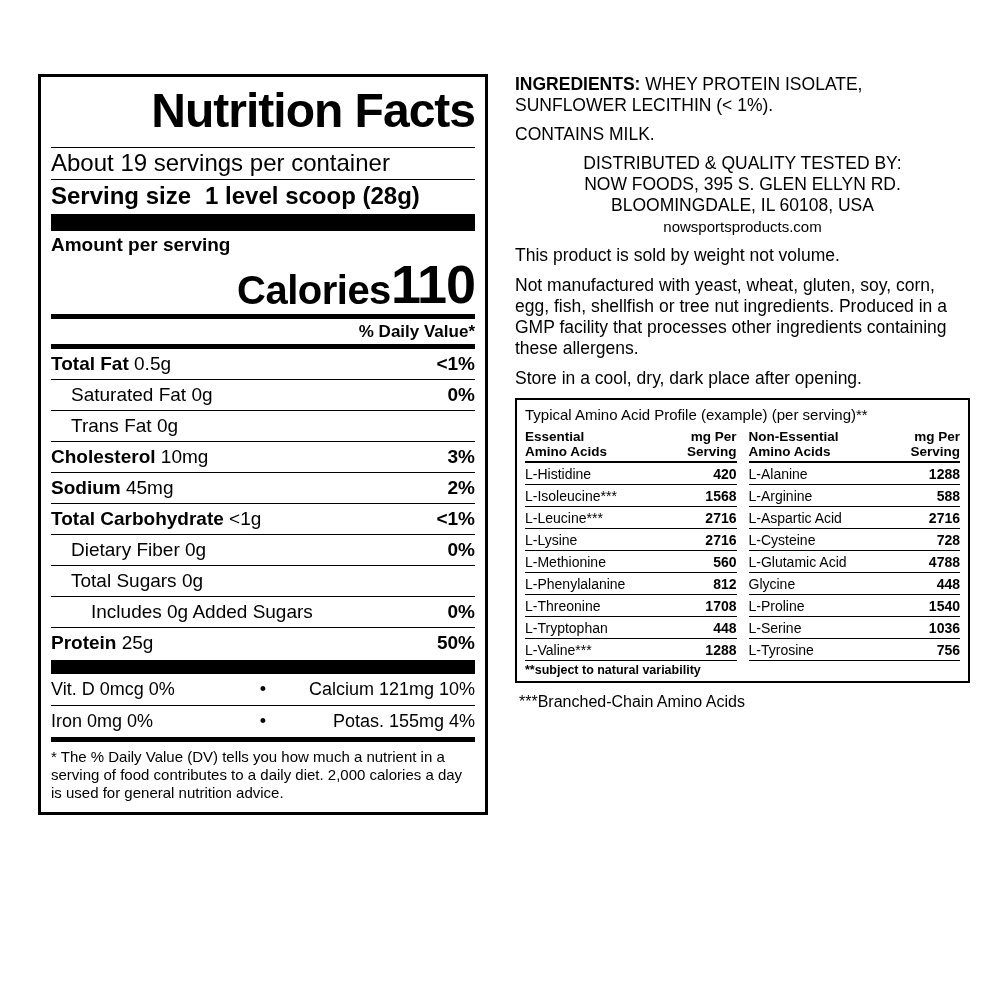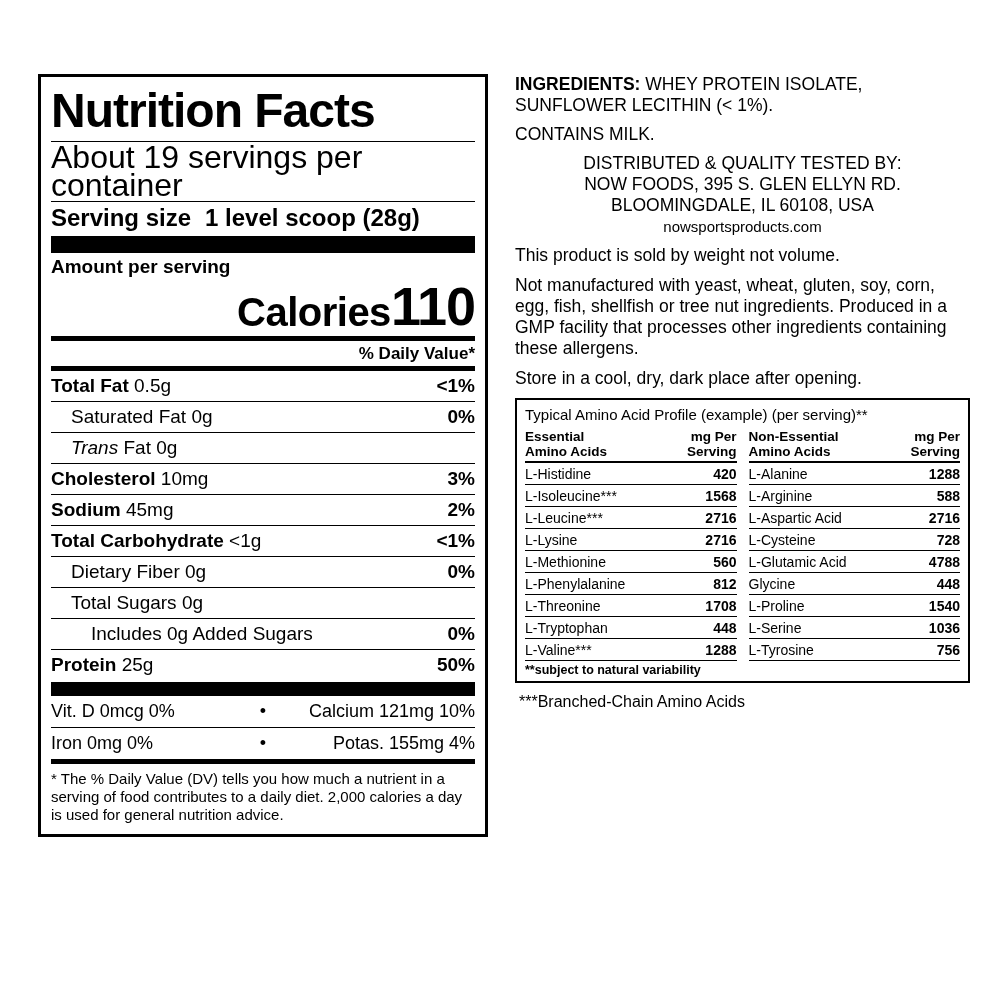--- a/index.html
+++ b/index.html
@@ -20,28 +20,29 @@
     border: 3px solid #000;
     background: #fff;
     padding: 8px 10px 10px 10px;
   }
   .nf-title {
     font-family: "Liberation Sans", sans-serif;
     font-weight: bold;
     font-size: 48px;
     line-height: 52px;
     letter-spacing: -1px;
-    margin: 0 0 4px 0;
+    margin: 0 0 10px 0;
+    text-align: right;
   }
   .rule-thin { border-top: 1px solid #000; }
   .rule-med { border-top: 5px solid #000; }
   .rule-black-bar { height: 17px; background: #000; }
 
   .nf-servings {
-    font-size: 32px;
+    font-size: 24px;
     line-height: 28px;
     padding: 1px 0 2px 0;
   }
   .nf-serving-size {
     font-size: 24px;
     font-weight: bold;
     line-height: 30px;
     display: flex;
     justify-content: flex-start;
     gap: 14px;
@@ -85,21 +86,21 @@
     line-height: 22px;
     padding: 4px 0 4px 0;
     border-top: 1px solid #000;
   }
   .nf-line.first { border-top: 5px solid #000; }
   .nf-line .lbl { white-space: nowrap; }
   .nf-line .lbl b { font-weight: bold; }
   .nf-line .dv { font-weight: bold; white-space: nowrap; }
   .indent1 { padding-left: 20px; }
   .indent2 { padding-left: 40px; }
-  .ital { font-style: italic; font-weight: bold; }
+  .ital { font-weight: bold; }
 
   .nf-vitbar { height: 14px; background: #000; margin-top: 2px; }
   .nf-vit-row {
     display: flex;
     font-size: 18px;
     line-height: 21px;
     padding: 5px 0 5px 0;
     border-top: 1px solid #000;
   }
   .nf-vit-row.nb { border-top: none; }

